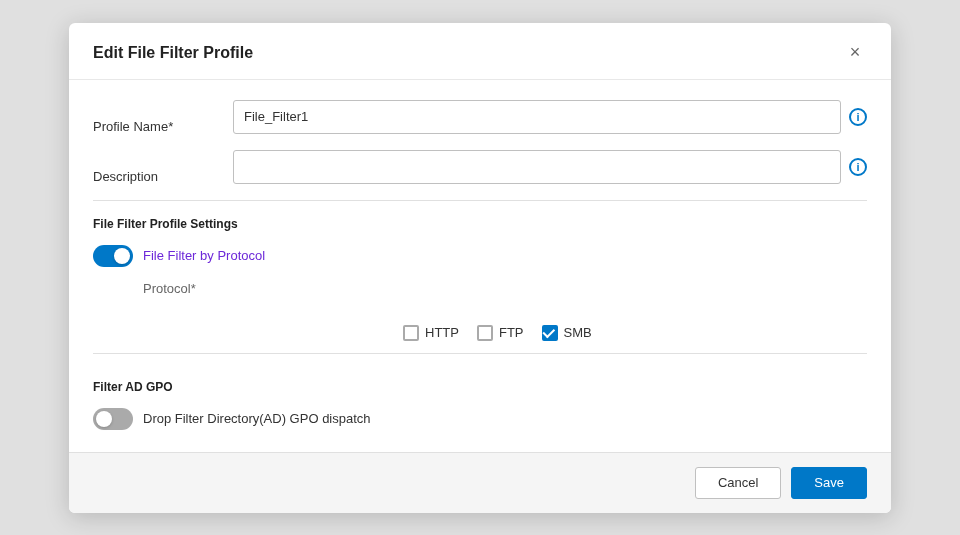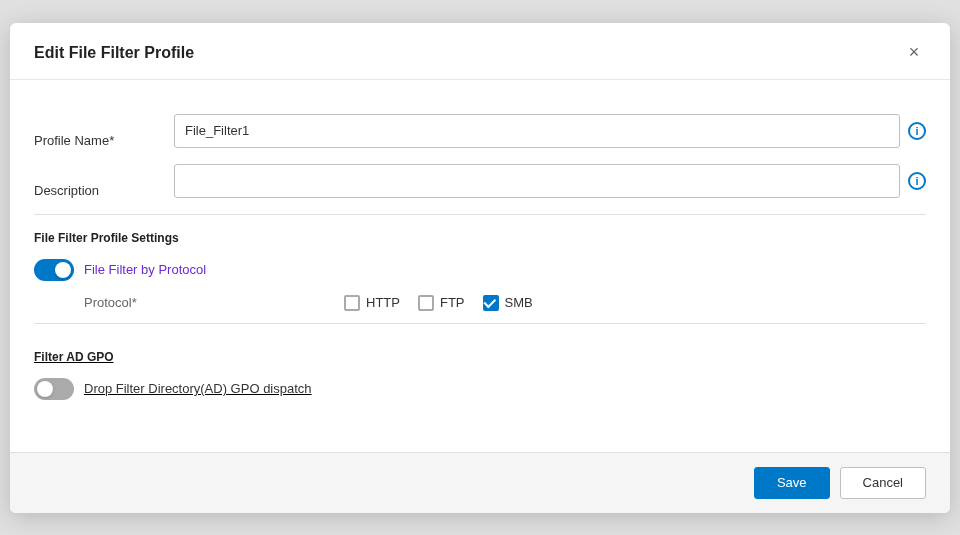--- a/index.html
+++ b/index.html
@@ -11,26 +11,25 @@
       justify-content: center;
       width: 960px;
       height: 535px;
       overflow: hidden;
     }
 
     .dialog {
       background: #fff;
       border-radius: 6px;
       box-shadow: 0 4px 24px rgba(0,0,0,0.18);
-      width: 940px;
+      width: 822px;
       min-height: 490px;
       display: flex;
       flex-direction: column;
       position: relative;
-      gap: 14px;
     }
 
     .dialog-header {
       display: flex;
       align-items: center;
       justify-content: space-between;
       padding: 18px 24px 14px 24px;
       border-bottom: 1px solid #e8e8e8;
     }
 
@@ -172,20 +171,21 @@
       width: 260px;
       font-size: 13px;
       color: #666;
       flex-shrink: 0;
     }
 
     .checkbox-group {
       display: flex;
       align-items: center;
       gap: 18px;
+      margin-top: 44px;
     }
 
     .checkbox-item {
       display: flex;
       align-items: center;
       gap: 6px;
       font-size: 13px;
       color: #333;
       cursor: pointer;
     }
@@ -210,21 +210,20 @@
       width: 9px;
       height: 5px;
       border-left: 2px solid #fff;
       border-bottom: 2px solid #fff;
       transform: rotate(-45deg) translateY(-1px);
       display: block;
     }
 
     .section2 {
       margin-top: 26px;
-      text-decoration: underline;
     }
 
     .dialog-footer {
       margin-top: auto;
       padding: 14px 24px;
       background: #f5f5f5;
       border-top: 1px solid #e0e0e0;
       display: flex;
       justify-content: flex-end;
       gap: 10px;
@@ -320,16 +319,16 @@
           <input type="checkbox" style="">
           <span class="toggle-slider off"></span>
         </label>
         <span class="toggle-label" style="color:#333;">Drop Filter Directory(AD) GPO dispatch</span>
       </div>
     </div>
 
   </div>
 
   <div class="dialog-footer">
+    <button class="btn btn-secondary">Cancel</button>
     <button class="btn btn-primary">Save</button>
-    <button class="btn btn-secondary">Cancel</button>
   </div>
 </div>
 
 </body></html>

